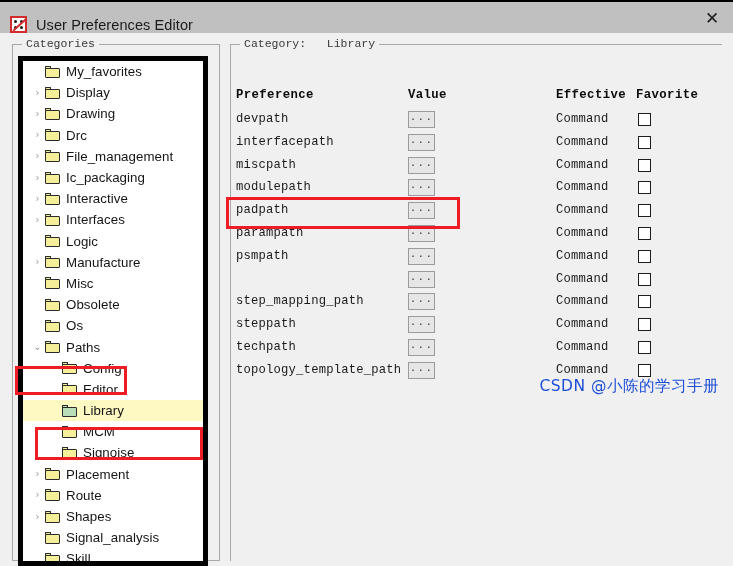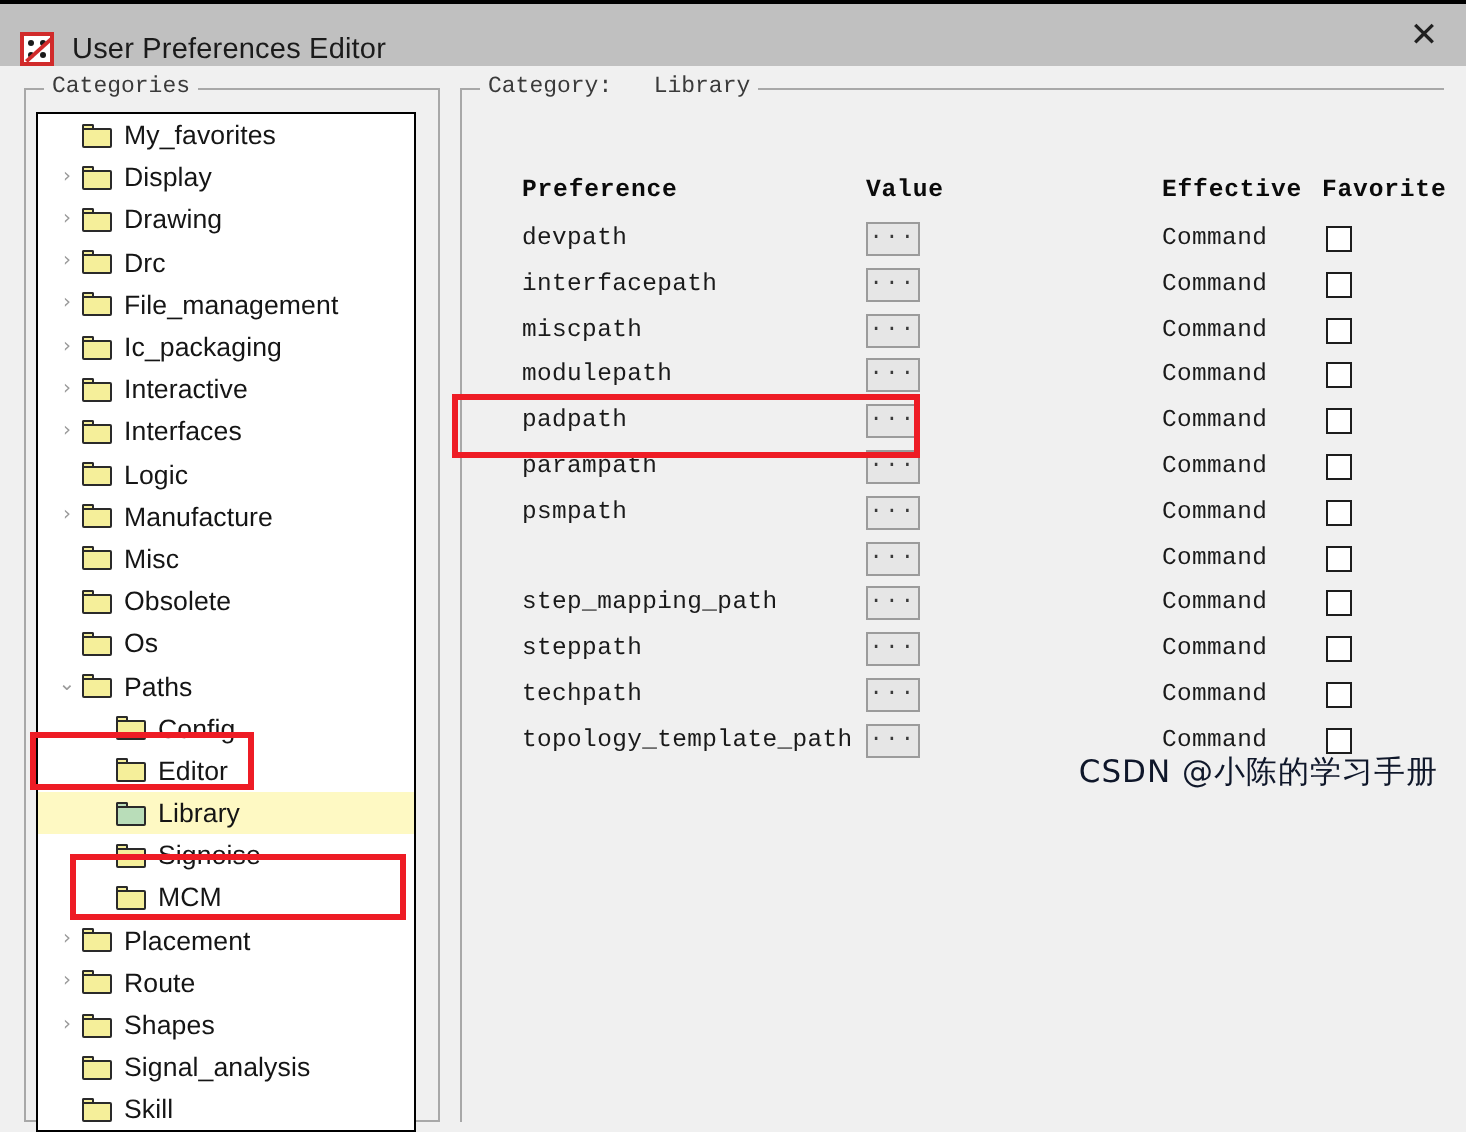--- a/index.html
+++ b/index.html
@@ -93,21 +93,21 @@
     width: 492px; height: 517px;
     border-right: none; border-bottom: none;
   }
 
   
   #tree-panel {
     position: absolute;
     left: 18px; top: 23px;
     width: 190px; height: 510px;
     background: #ffffff;
-    border: 1px solid #000000;
+    border: 5px solid #000000;
     box-sizing: border-box;
     overflow: hidden;
   }
   .tree-item {
     position: relative;
     height: 21.2px;
     display: flex; align-items: center;
     cursor: default;
     white-space: nowrap;
   }
@@ -160,21 +160,20 @@
   
   #pref-table {
     position: absolute;
     left: 236px; top: 55px;
     width: 480px;
   }
   .pref-head, .pref-row {
     position: relative;
     height: 22.8px;
     font-family: "Liberation Mono", monospace;
-    margin-left: 25px;
   }
   .pref-head { height: 20px; }
   .col-pref   { position: absolute; left: 0px;   top: 0; }
   .col-value  { position: absolute; left: 172px; top: 0; }
   .col-eff    { position: absolute; left: 320px; top: 0; }
   .col-fav    { position: absolute; left: 400px; top: 0; }
 
   .pref-head .hd {
     font-size: 12.3px;
     font-weight: bold;
@@ -224,21 +223,21 @@
     border: 3px solid #ee1c25;
     box-sizing: border-box;
     pointer-events: none;
   }
 
   
   #watermark {
     position: absolute;
     right: 14px; bottom: 20px;
     font-size: 15.5px;
-    color: #0f172a;
+    color: #1d4ed8;
     font-family: "DejaVu Sans", sans-serif;
     white-space: nowrap;
     letter-spacing: 0.5px;
   }
 </style>
 </head>
 <body>
 
 <div id="titlebar">
   <div id="app-icon">
@@ -398,29 +397,29 @@
           <span class="body"></span>
         </span>
         <span class="tree-label">Library</span>
       </div>
       <div class="tree-item indent-1">
         <span class="tw-arrow empty"></span>
         <span class="folder">
           <span class="tab"></span>
           <span class="body"></span>
         </span>
+        <span class="tree-label">MCM</span>
+      </div>
+      <div class="tree-item indent-1">
+        <span class="tw-arrow empty"></span>
+        <span class="folder">
+          <span class="tab"></span>
+          <span class="body"></span>
+        </span>
         <span class="tree-label">Signoise</span>
-      </div>
-      <div class="tree-item indent-1">
-        <span class="tw-arrow empty"></span>
-        <span class="folder">
-          <span class="tab"></span>
-          <span class="body"></span>
-        </span>
-        <span class="tree-label">MCM</span>
       </div>
       <div class="tree-item indent-0">
         <span class="tw-arrow">›</span>
         <span class="folder">
           <span class="tab"></span>
           <span class="body"></span>
         </span>
         <span class="tree-label">Placement</span>
       </div>
       <div class="tree-item indent-0">

